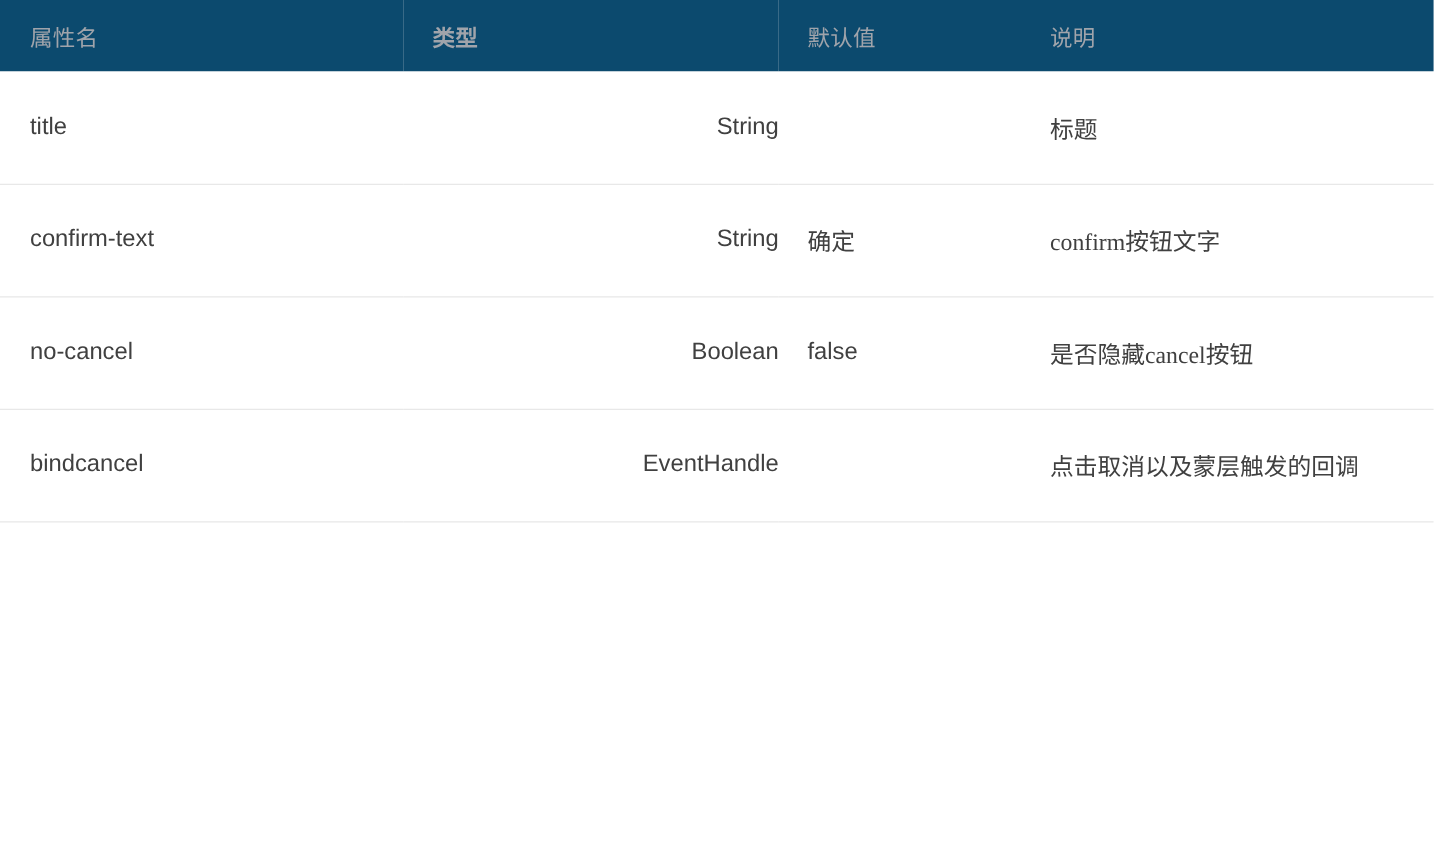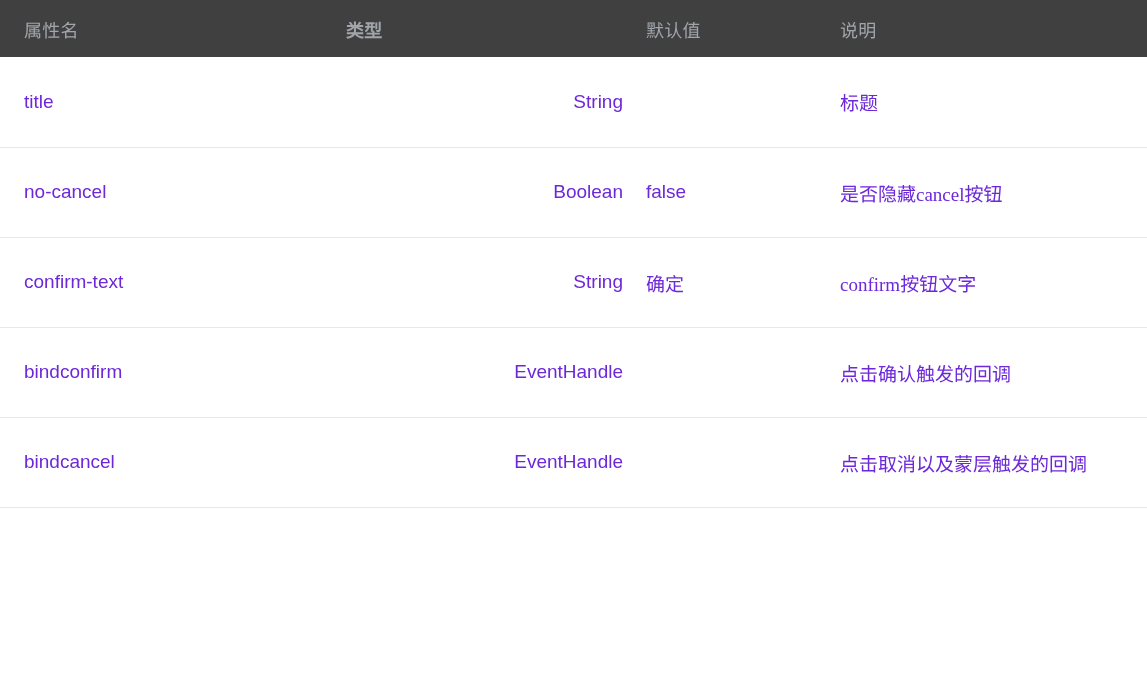--- a/index.html
+++ b/index.html
@@ -23,21 +23,21 @@
     table-layout: fixed;
     font-size: 19px;
   }
 
   .props-table col.c-name  { width: 323px; }
   .props-table col.c-type  { width: 300px; }
   .props-table col.c-def   { width: 197px; }
   .props-table col.c-desc  { width: 327px; }
 
   .props-table thead th {
-    background: #404040;
+    background: #0c4a6e;
     color: #a0a4ab;
     font-weight: normal;
     font-size: 18px;
     text-align: left;
     height: 57px;
     padding: 0 0 0 24px;
     vertical-align: middle;
     border: none;
     box-sizing: border-box;
     letter-spacing: 0.2px;
@@ -45,21 +45,21 @@
   .props-table thead th.h-type { padding-left: 23px; font-weight: bold; }
   .props-table thead th.h-def  { padding-left: 23px; }
   .props-table thead th.h-desc { padding-left: 20px; }
 
   .props-table tbody td {
     height: 90px;
     padding: 0 0 0 24px;
     vertical-align: middle;
     border-bottom: 1px solid #e8e8e8;
     box-sizing: border-box;
-    color: #6d28d9;
+    color: #404040;
     font-size: 19px;
     white-space: nowrap;
     overflow: hidden;
   }
   .props-table tbody td.cell-type { padding-left: 23px; text-align: right; }
   .props-table tbody td.cell-def  { padding-left: 23px; }
   .props-table tbody td.cell-desc { padding-left: 20px; font-family: Liberation Serif, serif; }
 
   .props-table tbody tr:first-child td {
     border-top: none;
@@ -86,36 +86,30 @@
     </tr>
   </thead>
   <tbody>
     <tr>
       <td class="cell-name">title</td>
       <td class="cell-type">String</td>
       <td class="cell-def cell-empty"></td>
       <td class="cell-desc">标题</td>
     </tr>
     <tr>
-      <td class="cell-name">no-cancel</td>
-      <td class="cell-type">Boolean</td>
-      <td class="cell-def">false</td>
-      <td class="cell-desc">是否隐藏cancel按钮</td>
-    </tr>
-    <tr>
       <td class="cell-name">confirm-text</td>
       <td class="cell-type">String</td>
       <td class="cell-def">确定</td>
       <td class="cell-desc">confirm按钮文字</td>
     </tr>
     <tr>
-      <td class="cell-name">bindconfirm</td>
-      <td class="cell-type">EventHandle</td>
-      <td class="cell-def cell-empty"></td>
-      <td class="cell-desc">点击确认触发的回调</td>
+      <td class="cell-name">no-cancel</td>
+      <td class="cell-type">Boolean</td>
+      <td class="cell-def">false</td>
+      <td class="cell-desc">是否隐藏cancel按钮</td>
     </tr>
     <tr>
       <td class="cell-name">bindcancel</td>
       <td class="cell-type">EventHandle</td>
       <td class="cell-def cell-empty"></td>
       <td class="cell-desc">点击取消以及蒙层触发的回调</td>
     </tr>
   </tbody>
 </table>
 

